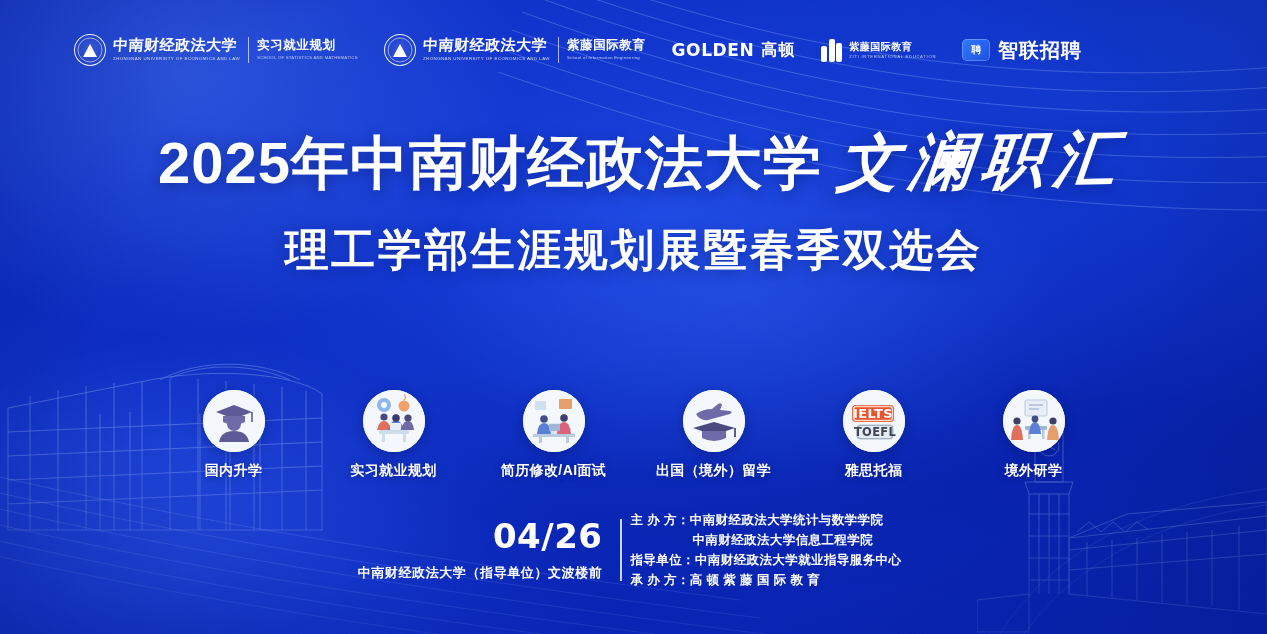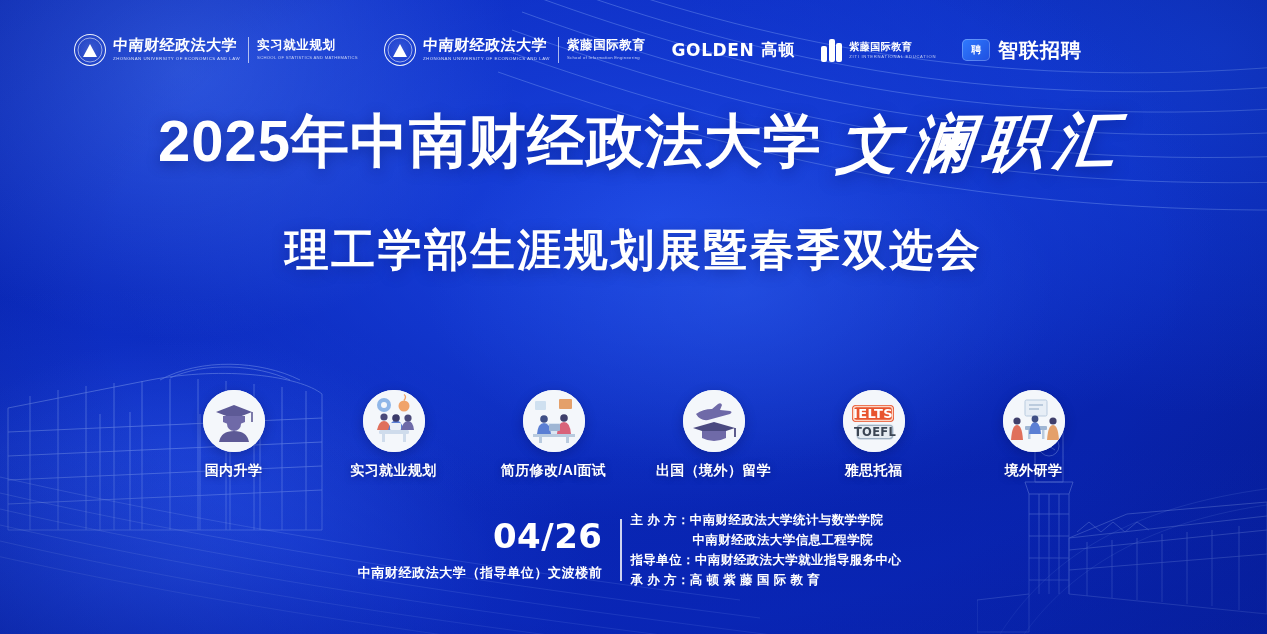--- a/index.html
+++ b/index.html
@@ -102,21 +102,21 @@
     display:flex;align-items:center;justify-content:center;
     font-size:10px;font-weight:800;color:#fff;letter-spacing:-.5px;
     font-family:"DejaVu Sans",sans-serif;
     box-shadow:inset 0 0 0 1px rgba(255,255,255,.25);
   }
   .zl-cn{font-size:20px;font-weight:800;color:#fff;letter-spacing:1px;}
 
   
   .title-row{
     position:absolute; left:17px; right:0; top:112px; height:80px;
-    display:flex; align-items:flex-start; justify-content:center; gap:16px;
+    display:flex; align-items:flex-end; justify-content:center; gap:16px;
   }
   .title-main{
     font-size:58px; font-weight:800; color:#fff; letter-spacing:1px;
     line-height:1; white-space:nowrap;
     text-shadow:0 3px 14px rgba(3,18,100,.45);
   }
   .title-calli{
     font-size:62px; color:#fff; line-height:1; white-space:nowrap;
     font-family:"Liberation Serif","DejaVu Serif",serif;
     font-weight:700; font-style:italic; letter-spacing:10px;

